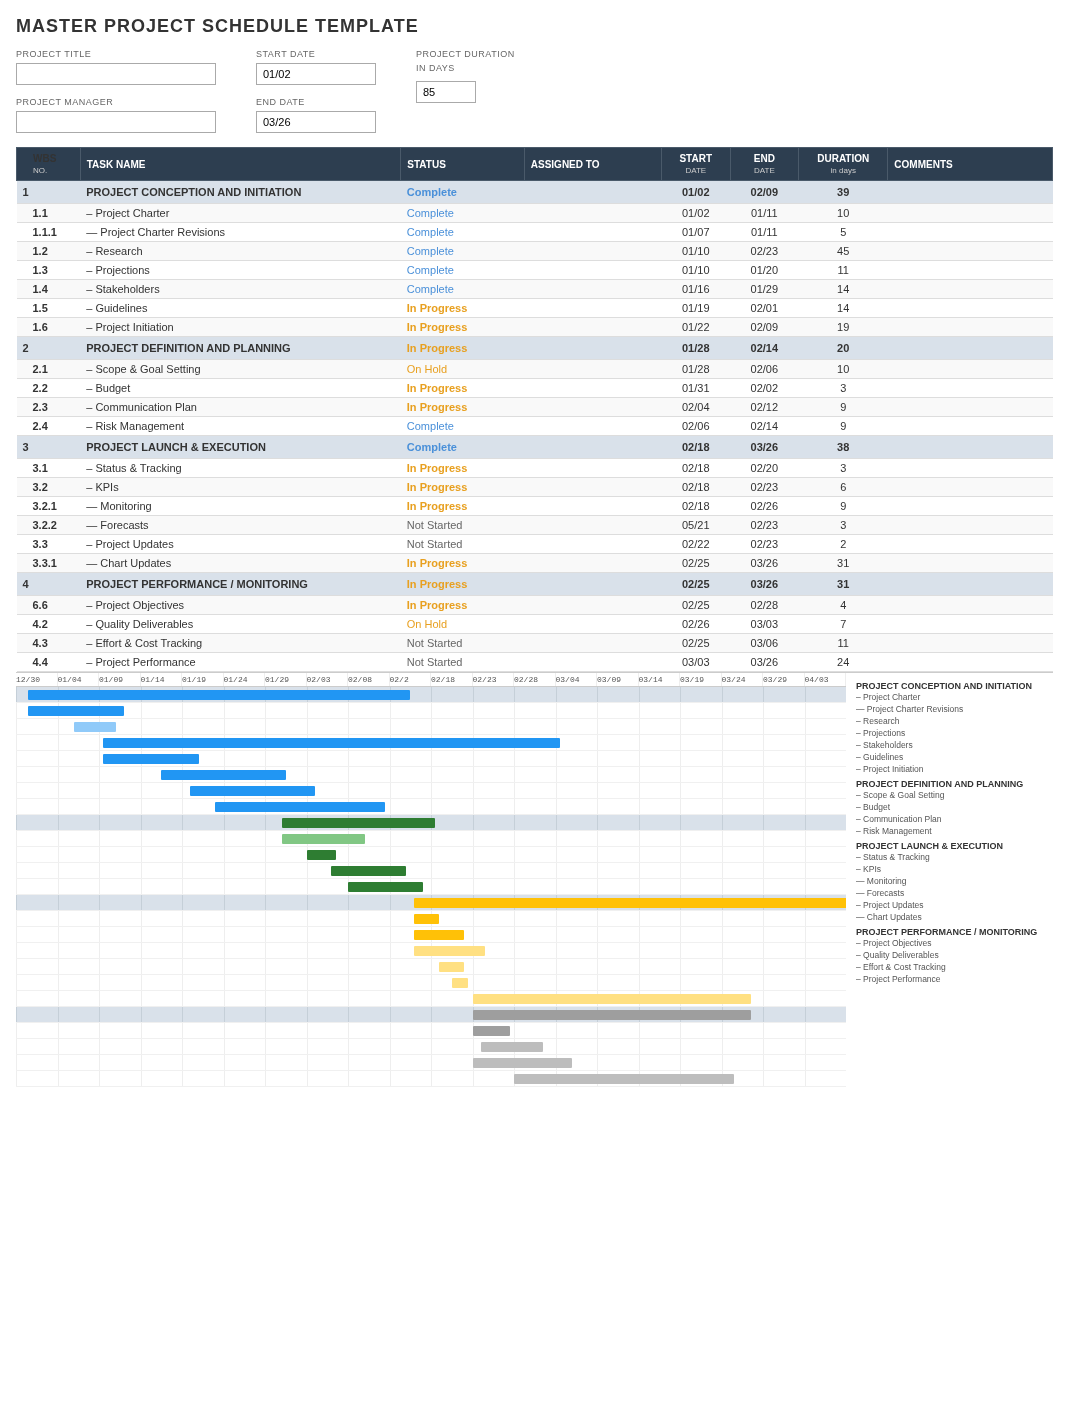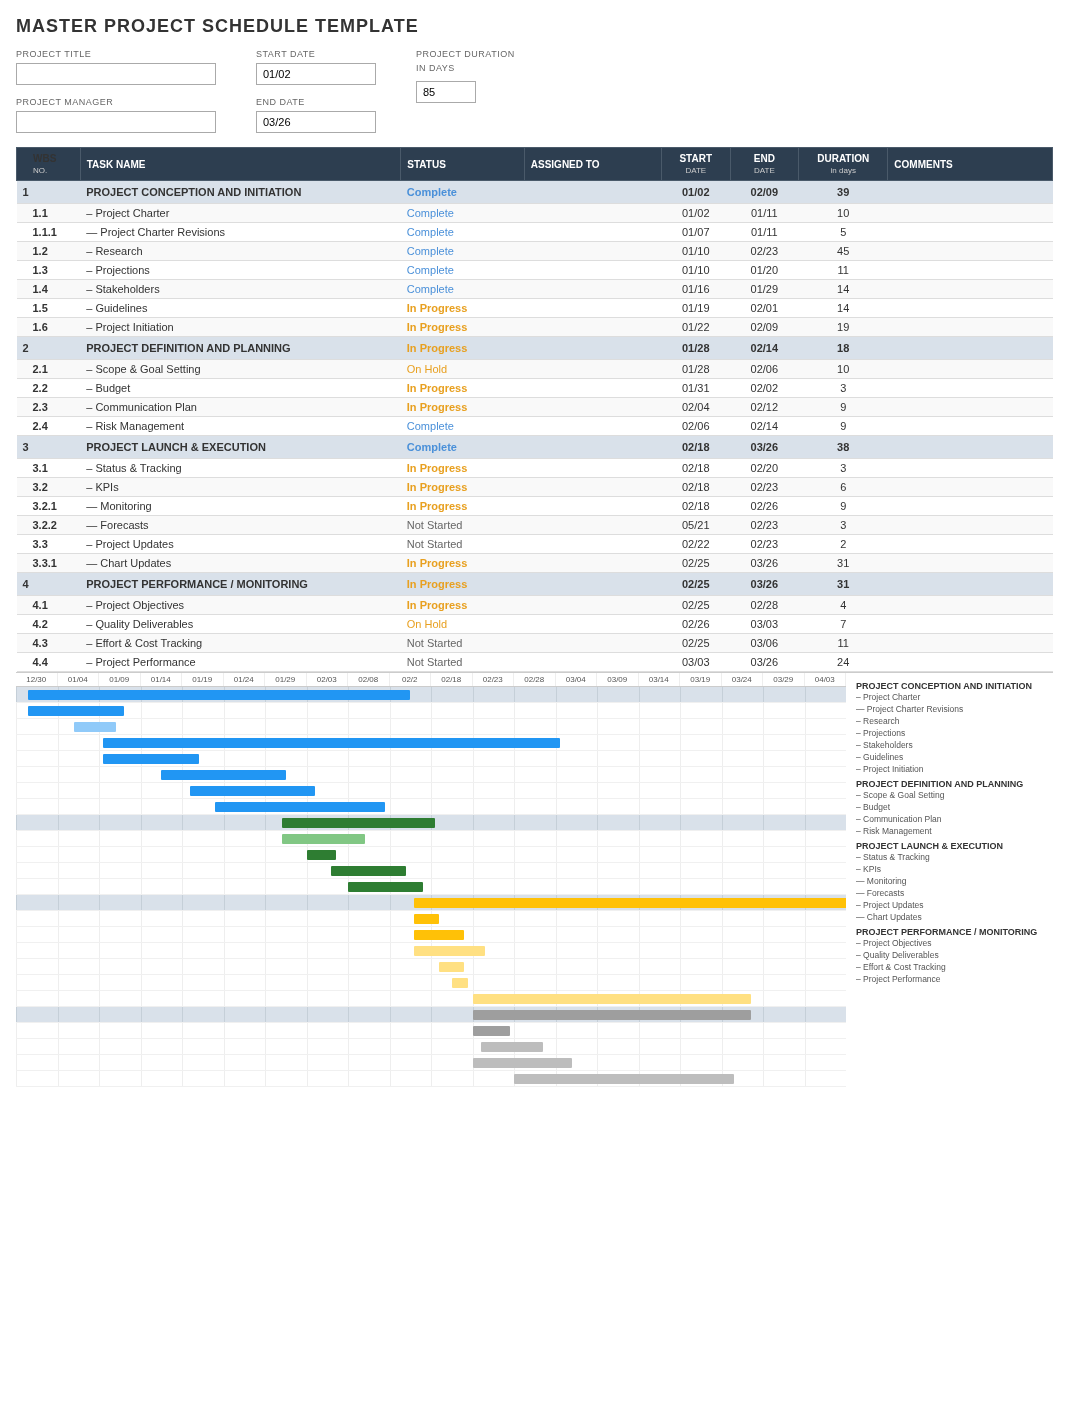--- a/index.html
+++ b/index.html
@@ -41,21 +41,21 @@
     .status-inprogress { color: #e8a020; font-weight: bold; }
     .status-onhold { color: #e8a020; }
     .status-notstarted { color: #666; }
 
     
     .gantt-section { margin-top: 0; display: flex; }
     .gantt-chart-area { flex: 0 0 830px; overflow: hidden; border-top: 1px solid #ccc; }
     .gantt-legend { flex: 1; padding-left: 10px; font-size: 9px; border-top: 1px solid #ccc; padding-top: 4px; }
 
     .gantt-header { display: flex; border-bottom: 1px solid #ccc; background: #fff; }
-    .gantt-header-cell { flex: 1; text-align: center; font-size: 8px; color: #555; padding: 2px 0; border-right: 1px solid #eee; white-space: nowrap; }
+    .gantt-header-cell { flex: 1; font-size: 8px; color: #555; padding: 2px 0; border-right: 1px solid #eee; white-space: nowrap; font-family: Liberation Mono, monospace; }
 
     .gantt-rows { position: relative; }
     .gantt-row { height: 16px; display: flex; align-items: center; border-bottom: 1px solid #f0f0f0; position: relative; }
     .gantt-section-row { height: 16px; background: #d9e1ea; }
 
     .gantt-bar { position: absolute; height: 10px; top: 3px; border-radius: 1px; }
 
     .bar-blue-dark { background: #2196F3; }
     .bar-blue-light { background: #90CAF9; }
     .bar-green-dark { background: #2e7d32; }
@@ -188,21 +188,21 @@
     <td class="duration-col">19</td>
     <td class="comments-col"></td>
   </tr>
         <tr class="section-row">
     <td class="wbs">2</td>
     <td class="task-name">PROJECT DEFINITION AND PLANNING</td>
     <td class="status status-inprogress">In Progress</td>
     <td class="assigned"></td>
     <td class="date-col">01/28</td>
     <td class="date-col">02/14</td>
-    <td class="duration-col">18</td>
+    <td class="duration-col">20</td>
     <td class="comments-col"></td>
   </tr>
         <tr>
     <td class="wbs">2.1</td>
     <td class="task-name">– Scope &amp; Goal Setting</td>
     <td class="status status-onhold">On Hold</td>
     <td class="assigned"></td>
     <td class="date-col">01/28</td>
     <td class="date-col">02/06</td>
     <td class="duration-col">10</td>
@@ -312,21 +312,21 @@
     <td class="wbs">4</td>
     <td class="task-name">PROJECT PERFORMANCE / MONITORING</td>
     <td class="status status-inprogress">In Progress</td>
     <td class="assigned"></td>
     <td class="date-col">02/25</td>
     <td class="date-col">03/26</td>
     <td class="duration-col">31</td>
     <td class="comments-col"></td>
   </tr>
         <tr>
-    <td class="wbs">4.1</td>
+    <td class="wbs">6.6</td>
     <td class="task-name">– Project Objectives</td>
     <td class="status status-inprogress">In Progress</td>
     <td class="assigned"></td>
     <td class="date-col">02/25</td>
     <td class="date-col">02/28</td>
     <td class="duration-col">4</td>
     <td class="comments-col"></td>
   </tr>
         <tr>
     <td class="wbs">4.2</td>

